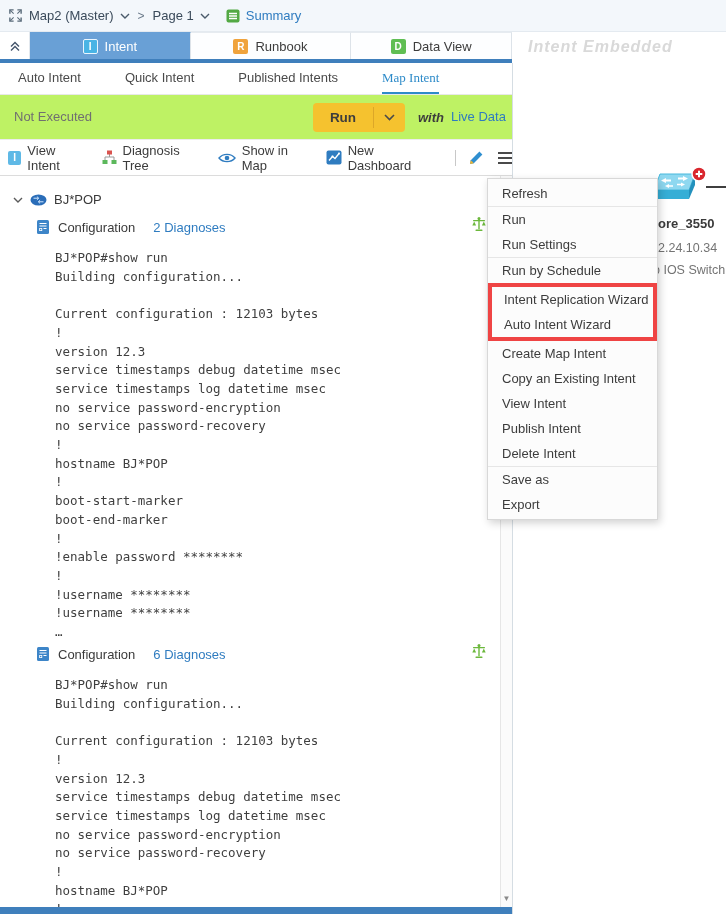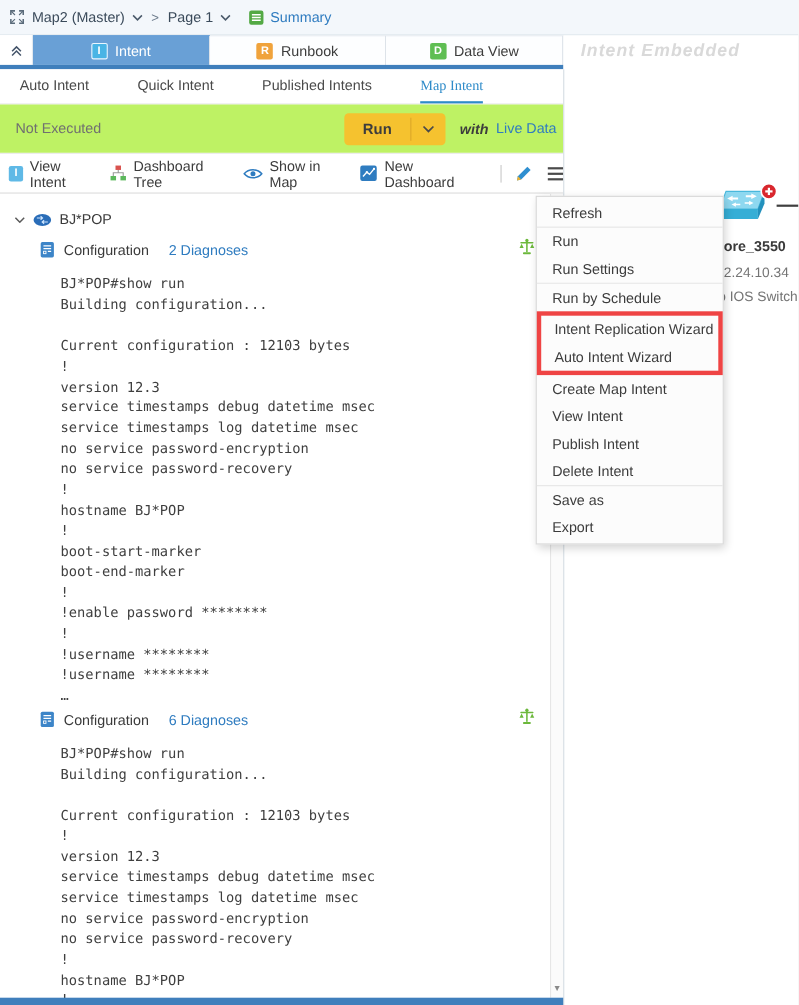--- a/index.html
+++ b/index.html
@@ -176,21 +176,21 @@
     </div>
     <div class="tb-group">
       <span style="display:flex;">
         <svg width="15" height="15" viewBox="0 0 15 15">
           <path d="M7.5 4v3M7.5 7H3v3M7.5 7h4.5v3" stroke="#9a9a9a" stroke-width="1" fill="none"></path>
           <rect x="5" y="0.5" width="5" height="4" fill="#d9534f"></rect>
           <rect x="0.5" y="10" width="5" height="4" fill="#5cb85c"></rect>
           <rect x="9.5" y="10" width="5" height="4" fill="#5cb85c"></rect>
         </svg>
       </span>
-      <span>Dashboard Tree</span>
+      <span>Diagnosis Tree</span>
     </div>
     <div class="tb-group">
       <span style="display:flex;">
         <svg width="18" height="12" viewBox="0 0 18 12">
             <path d="M1 6C5 1.2 13 1.2 17 6 13 10.8 5 10.8 1 6Z" stroke="#2f7cc0" stroke-width="1.4" fill="none"></path>
             <circle cx="9" cy="6" r="2.3" fill="#2f7cc0"></circle>
           </svg>
       </span>
       <span>Show in Map</span>
     </div>
@@ -342,20 +342,21 @@
   <div class="ctxmenu">
     <div class="mi">Refresh</div>
     <div class="mi msep">Run</div>
     <div class="mi">Run Settings</div>
     <div class="mi msep">Run by Schedule</div>
     <div class="red-group">
       <div class="mi">Intent Replication Wizard</div>
       <div class="mi">Auto Intent Wizard</div>
     </div>
     <div class="mi">Create Map Intent</div>
+    <div class="mi">Copy an Existing Intent</div>
     <div class="mi">View Intent</div>
     <div class="mi">Publish Intent</div>
     <div class="mi">Delete Intent</div>
     <div class="mi msep">Save as</div>
     <div class="mi">Export</div>
   </div>
 
 </div>
 
 </body></html>

